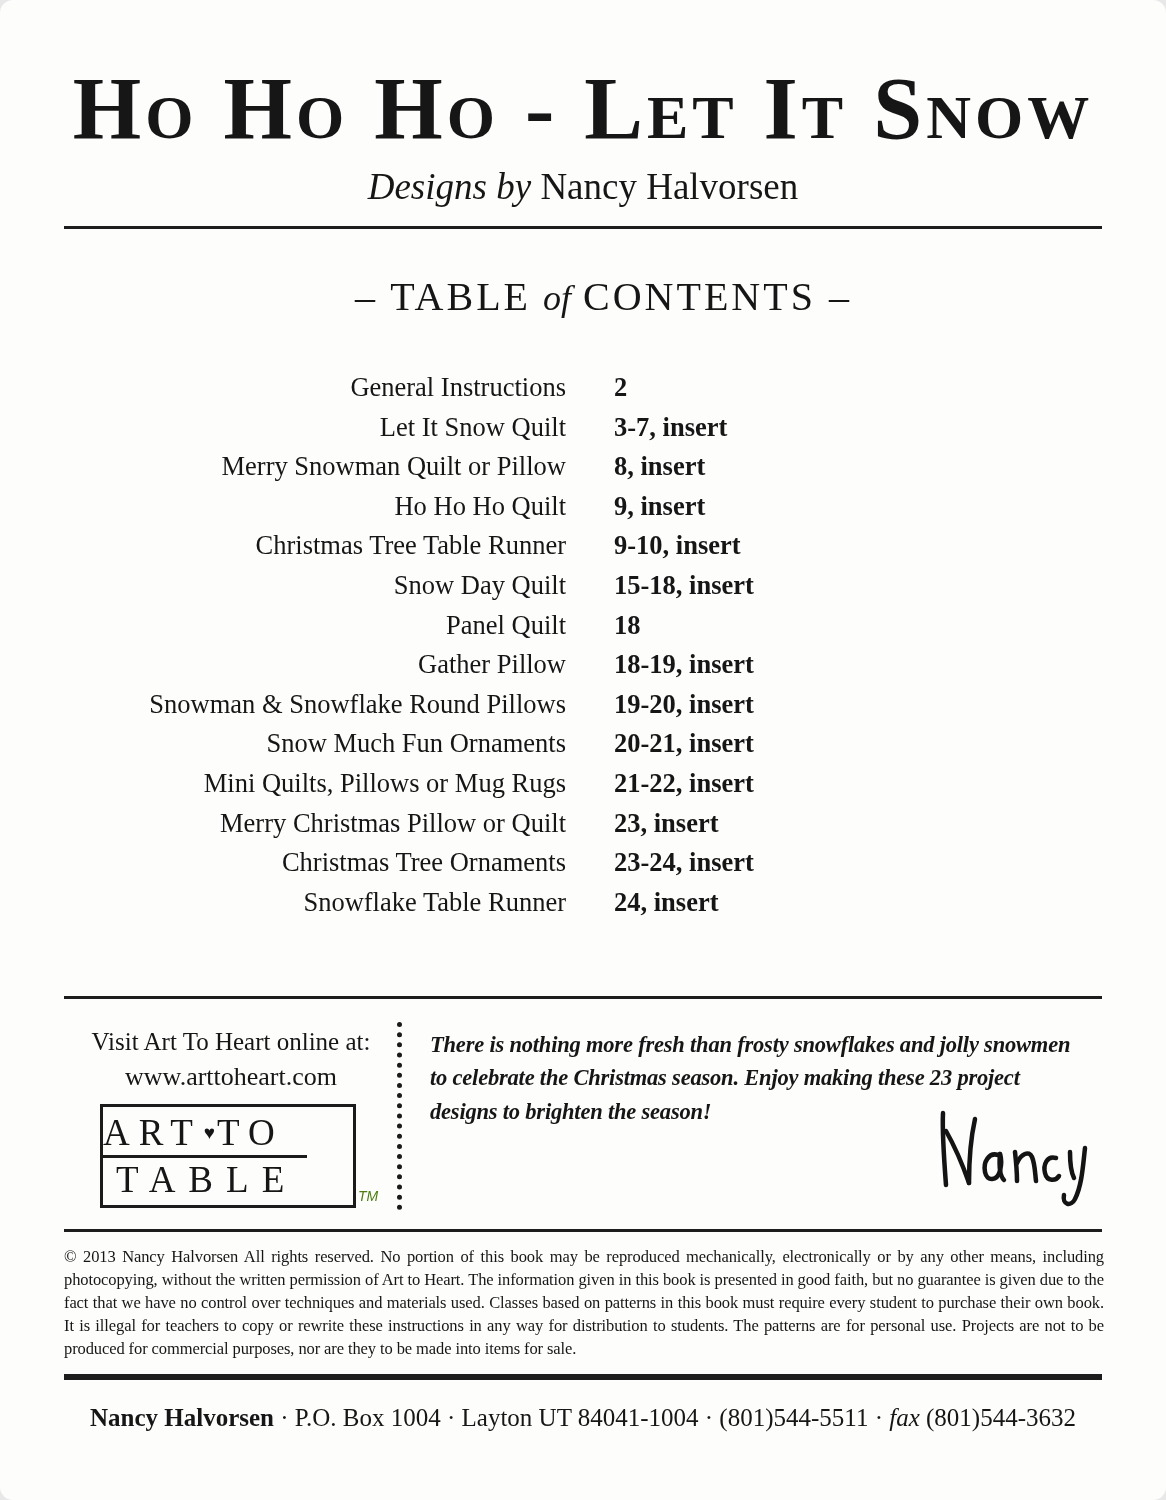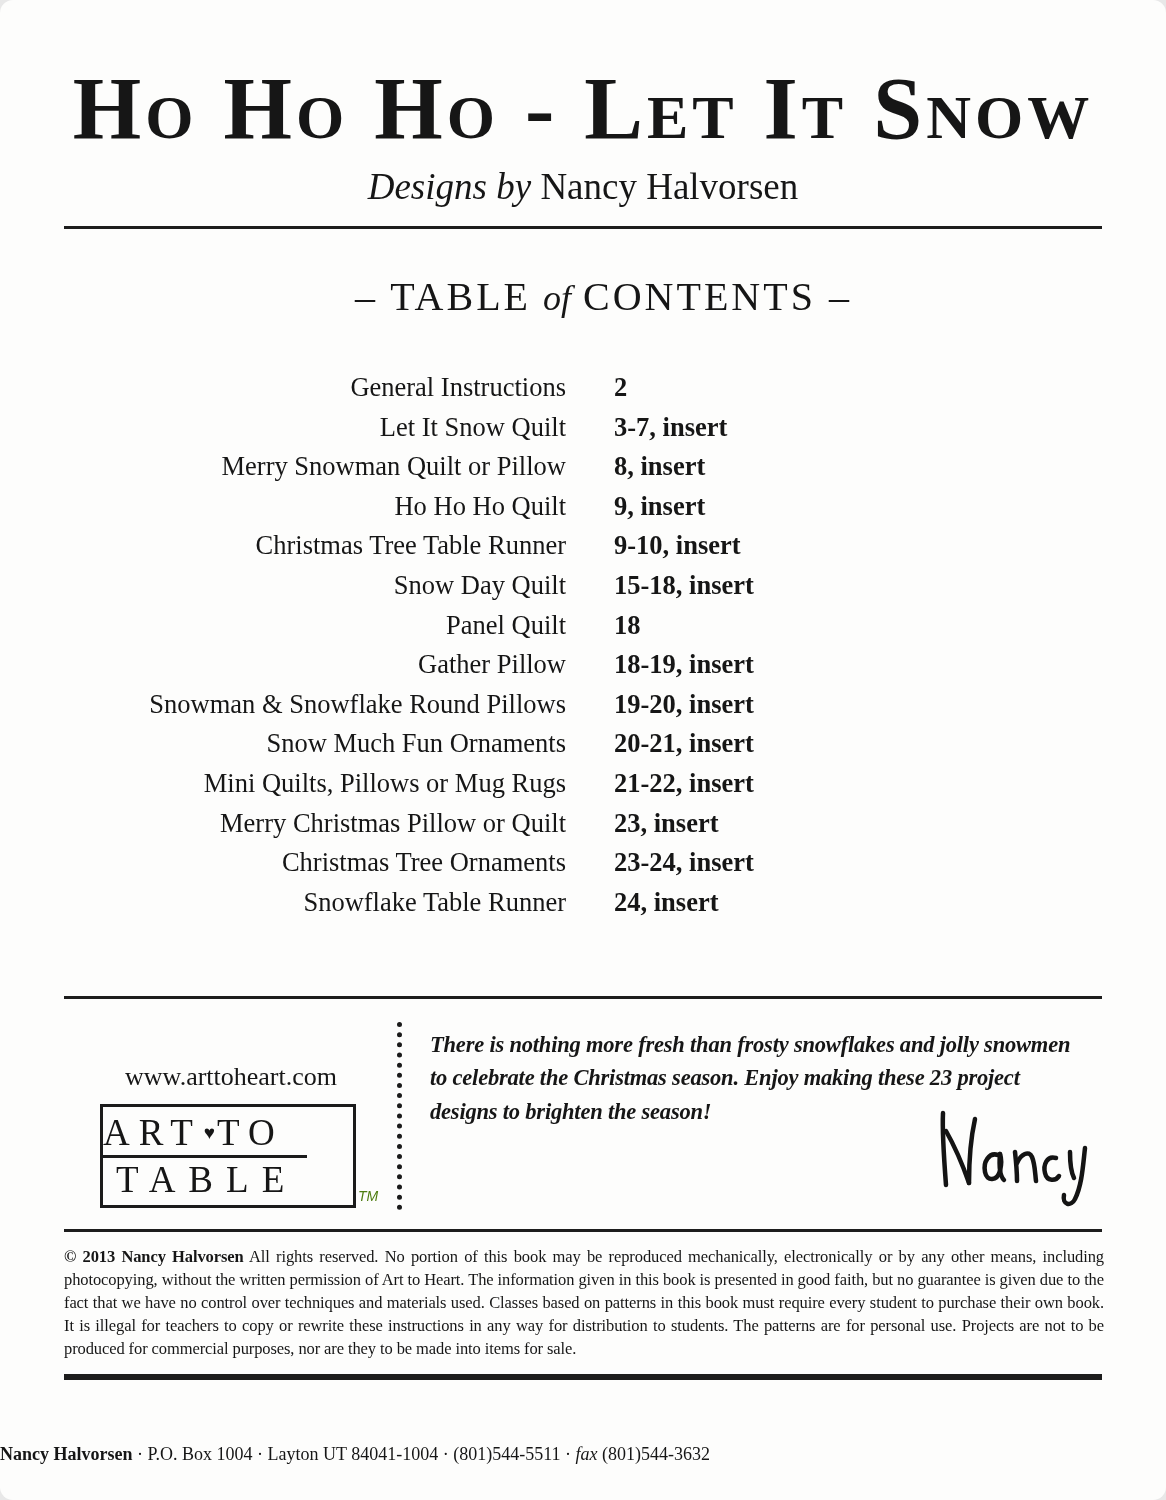--- a/index.html
+++ b/index.html
@@ -108,24 +108,24 @@
   .signature {
     position: absolute; top: 1092px; left: 925px;
     width: 170px; height: 122px;
   }
   
   .copyright {
     position: absolute; top: 1245px; left: 64px; width: 1040px;
     font-size: 16.5px; letter-spacing: -0.1px;
     line-height: 1.4; text-align: justify;
   }
-  .copyright .b { font-weight: 700; }
+  .copyright .b { font-weight: 400; }
   .footer-line {
     position: absolute; top: 1404px; left: 0; right: 0;
-    font-size: 18px; white-space: nowrap; margin-top: 40px;
+    text-align: center; font-size: 25px; white-space: nowrap;
   }
   .footer-line .b { font-weight: 700; }
   .footer-line .it { font-style: italic; }
 </style>
 </head>
 <body>
 
 <div class="page">
 
   <div class="title">Ho Ho Ho - Let It Snow</div>
@@ -193,20 +193,21 @@
         <span class="toc-pages">23-24, insert</span>
       </div>
     <div class="toc-row">
         <span class="toc-label">Snowflake Table Runner</span>
         <span class="toc-pages">24, insert</span>
       </div>
   </div>
 
   <div class="rule rule-2"></div>
 
+  <div class="visit-line">Visit Art To Heart online at:</div>
   <div class="website">www.arttoheart.com</div>
 
   <div class="logo-box">
     <div class="logo-line1"><span>ART</span><span class="logo-heart">♥</span><span>TO</span></div>
     <div class="logo-rule"></div>
     <div class="logo-line2">TABLE</div>
   </div>
   <div class="logo-tm">TM</div>
 
   <div class="dotted-sep"></div>

